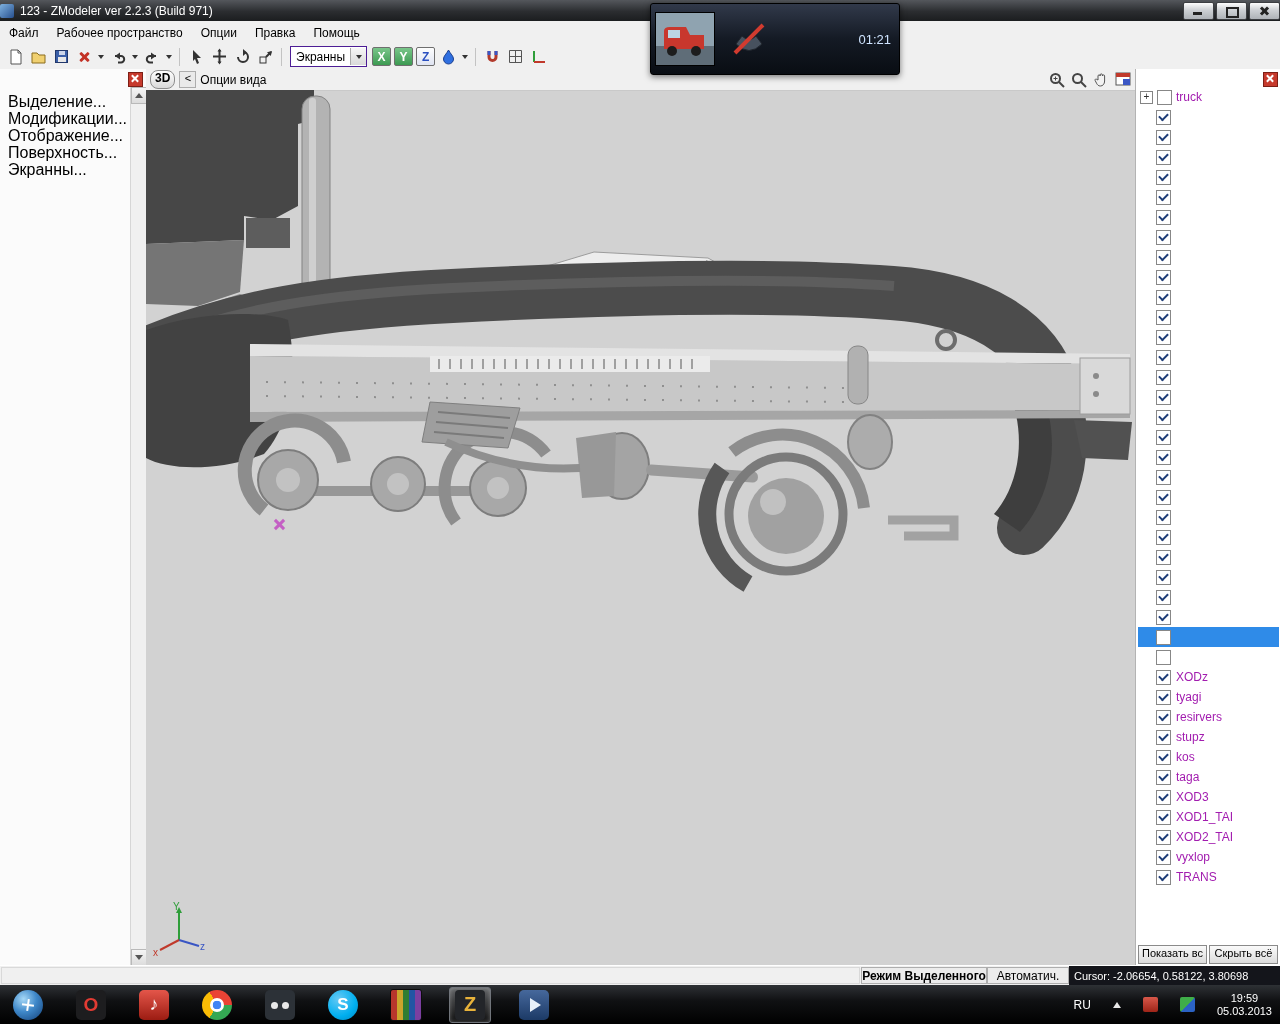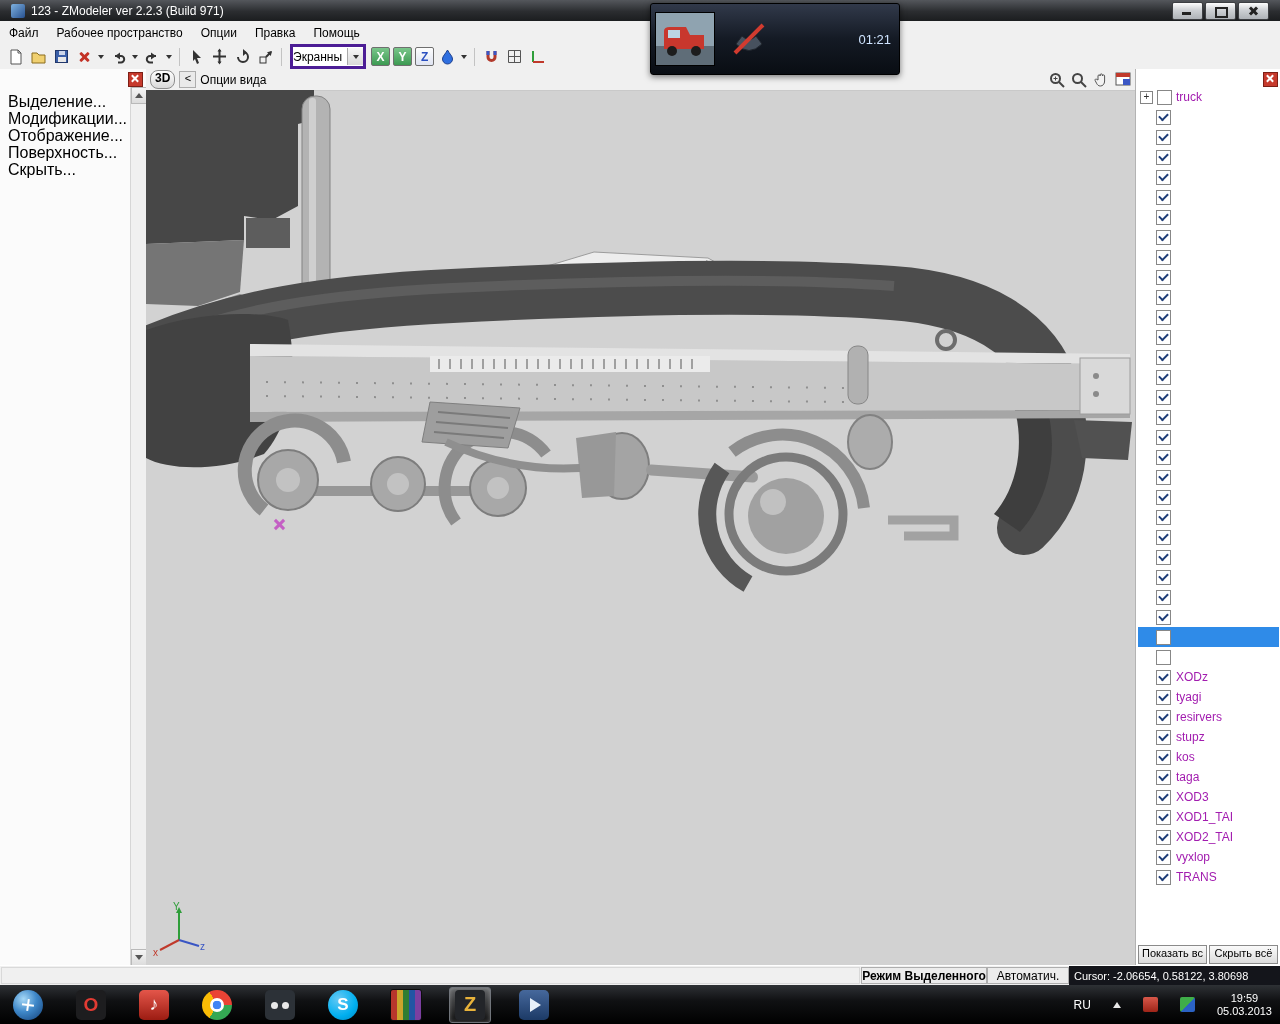--- a/index.html
+++ b/index.html
@@ -1,41 +1,41 @@
 <!DOCTYPE html>
 <html style="--selection: #2f8be8; --close-red: #c63a2d; --check: #1e3c78; --viewport-bg: #d2d2d2;"><head>
 <meta charset="utf-8">
 <style>
   html,body{margin:0;padding:0;}
   body{width:1280px;height:1024px;overflow:hidden;font-family:"Liberation Sans",sans-serif;background:#d2d2d2;}
   .screen{position:relative;width:1280px;height:1024px;background:#f0f0f0;}
 
   
-  .titlebar{position:absolute;top:0;left:0;right:0;height:21px;background:linear-gradient(#54575c,#2b2d30 55%,#1b1d1f);display:flex;align-items:center;padding:0 11px;color:#fff;font-size:12px;}
+  .titlebar{position:absolute;top:0;left:0;right:0;height:21px;background:linear-gradient(#54575c,#2b2d30 55%,#1b1d1f);display:flex;align-items:center;padding:0 0;color:#fff;font-size:12px;}
   .app-ico{width:14px;height:14px;margin-right:6px;border-radius:2px;background:linear-gradient(135deg,#7fb2e0,#27508f);}
   .title-text{flex:1;white-space:nowrap;overflow:hidden;}
   .win-controls{display:flex;gap:2px;}
   .win-btn{width:29px;height:16px;position:relative;border:1px solid #3c3e42;border-radius:2px;background:linear-gradient(#fdfdfd,#cdd0d4 45%,#aeb2b7);}
   .win-btn.min::after{content:"";position:absolute;left:9px;bottom:4px;width:9px;height:3px;background:#222;}
   .win-btn.max::after{content:"";position:absolute;left:9px;top:4px;width:9px;height:7px;border:2px solid #222;}
   .win-btn.close::before,.win-btn.close::after{content:"";position:absolute;left:13px;top:3px;width:3px;height:10px;background:#222;}
   .win-btn.close::before{transform:rotate(45deg);}
   .win-btn.close::after{transform:rotate(-45deg);}
 
   
   .menubar{position:absolute;top:21px;left:0;right:0;height:23px;background:#f0f0f0;display:flex;align-items:center;font-size:12px;color:#000;border-bottom:1px solid #be185d;}
   .menu-item{padding:4px 9px;cursor:default;}
   .toolbar{position:absolute;top:44px;left:0;right:0;height:25px;background:#f0f0f0;border-bottom:1px solid #cfcfcf;display:flex;align-items:center;gap:3px;padding:0 5px;}
   .tb-icon{width:20px;height:20px;display:flex;align-items:center;justify-content:center;border-radius:2px;}
   .separator{width:1px;height:18px;background:#c3c3c3;margin:0 3px;}
   .caret{width:0;height:0;border-left:3px solid transparent;border-right:3px solid transparent;border-top:4px solid #333;margin:0 1px;}
   .redx{position:relative;width:14px;height:14px;}
   .redx::before,.redx::after{content:"";position:absolute;left:6px;top:1px;width:3px;height:12px;background:#c33226;border-radius:1px;}
   .redx::before{transform:rotate(45deg);} .redx::after{transform:rotate(-45deg);}
-  .screen-dd{display:flex;align-items:center;height:19px;border:3px solid #4c1d95;background:#fff;font-size:12px;margin:0 2px;}
+  .screen-dd{display:flex;align-items:center;height:19px;border:1px solid #4c1d95;background:#fff;font-size:12px;padding-left:5px;margin:0 2px;}
   .dd-btn{width:15px;height:17px;margin-left:5px;background:linear-gradient(#f7f7f7,#d9d9d9);border-left:1px solid #aaa;display:flex;align-items:center;justify-content:center;}
   .axis-btn{width:19px;height:19px;font-weight:bold;font-size:12px;display:flex;align-items:center;justify-content:center;border:1px solid #6f6f6f;border-radius:2px;color:#fff;padding:0;font-family:"Liberation Sans",sans-serif;}
   .axis-x,.axis-y{background:linear-gradient(#79c68a,#3d9a52);}
   .axis-z{background:linear-gradient(#fdfdfd,#dfe4f2);color:#2a4fc0;}
 
   
   .video-overlay{position:absolute;left:650px;top:3px;width:236px;height:62px;z-index:60;background:linear-gradient(#31394a,#141a24 50%,#090d13);border:1px solid #000;border-radius:3px;display:flex;align-items:center;padding:4px 8px 4px 4px;gap:14px;box-shadow:0 2px 6px rgba(0,0,0,.5);}
   .video-thumb{width:58px;height:52px;flex:none;border:1px solid #000;}
   .phone-muted{width:40px;height:40px;flex:none;}
   .video-time{margin-left:auto;color:#cfe4ff;font-size:13px;}
@@ -257,21 +257,21 @@
     <span class="video-time">01:21</span>
   </div>
 
   <div class="left-panel">
     <span class="panel-close"></span>
     <div class="left-list">
         <div class="left-item">Выделение...</div>
         <div class="left-item">Модификации...</div>
         <div class="left-item">Отображение...</div>
         <div class="left-item">Поверхность...</div>
-        <div class="left-item">Скрыть...</div>
+        <div class="left-item">Экранны...</div>
       </div>
     <div class="v-scroll">
       <span class="scroll-btn up">
           <span class="tri-up"></span>
         </span>
       <span class="scroll-btn down">
           <span class="tri-down"></span>
         </span>
     </div>
   </div>

